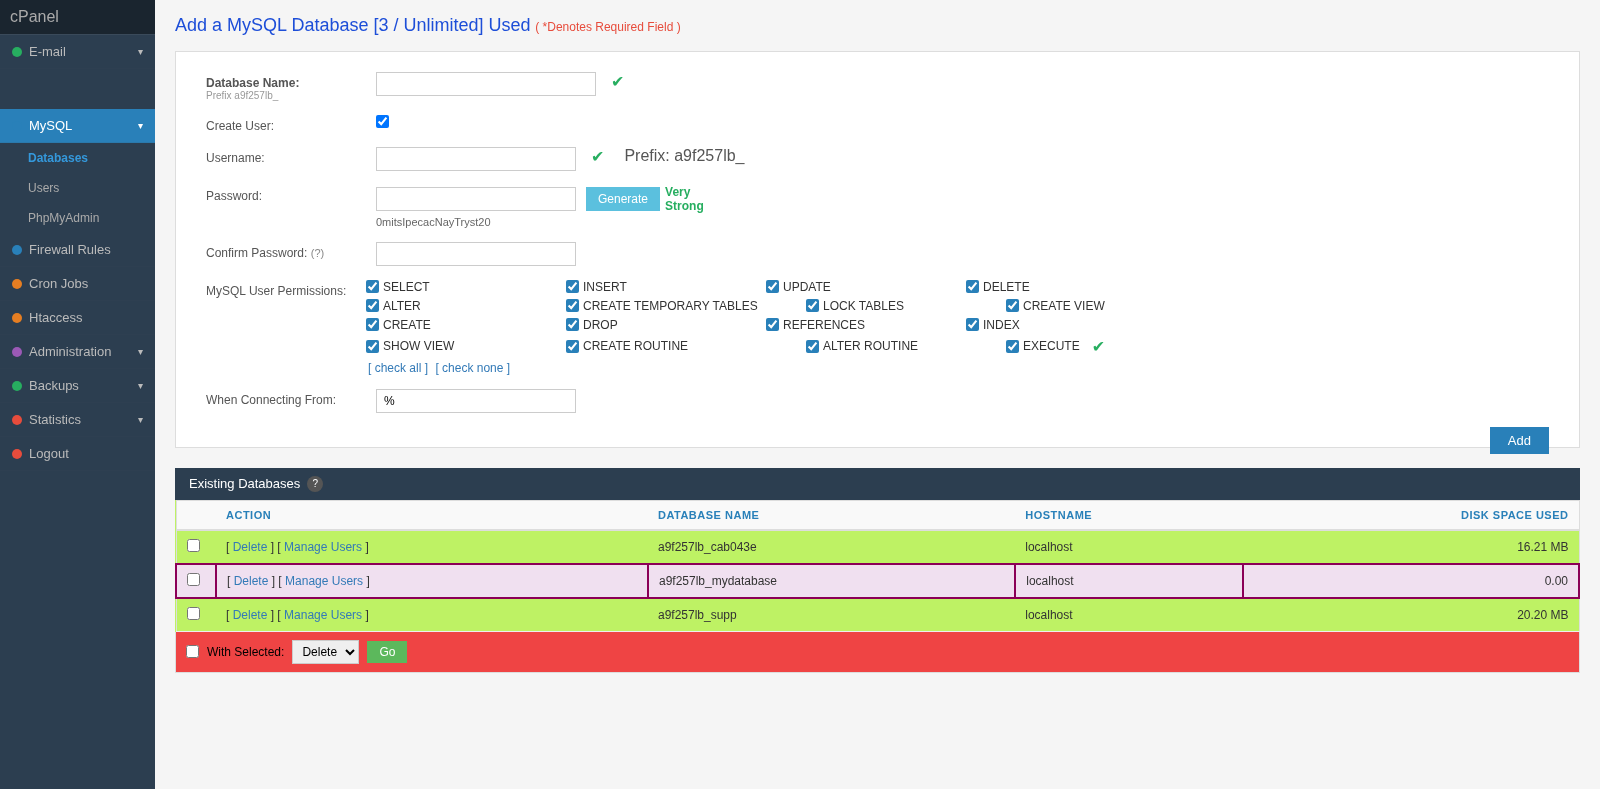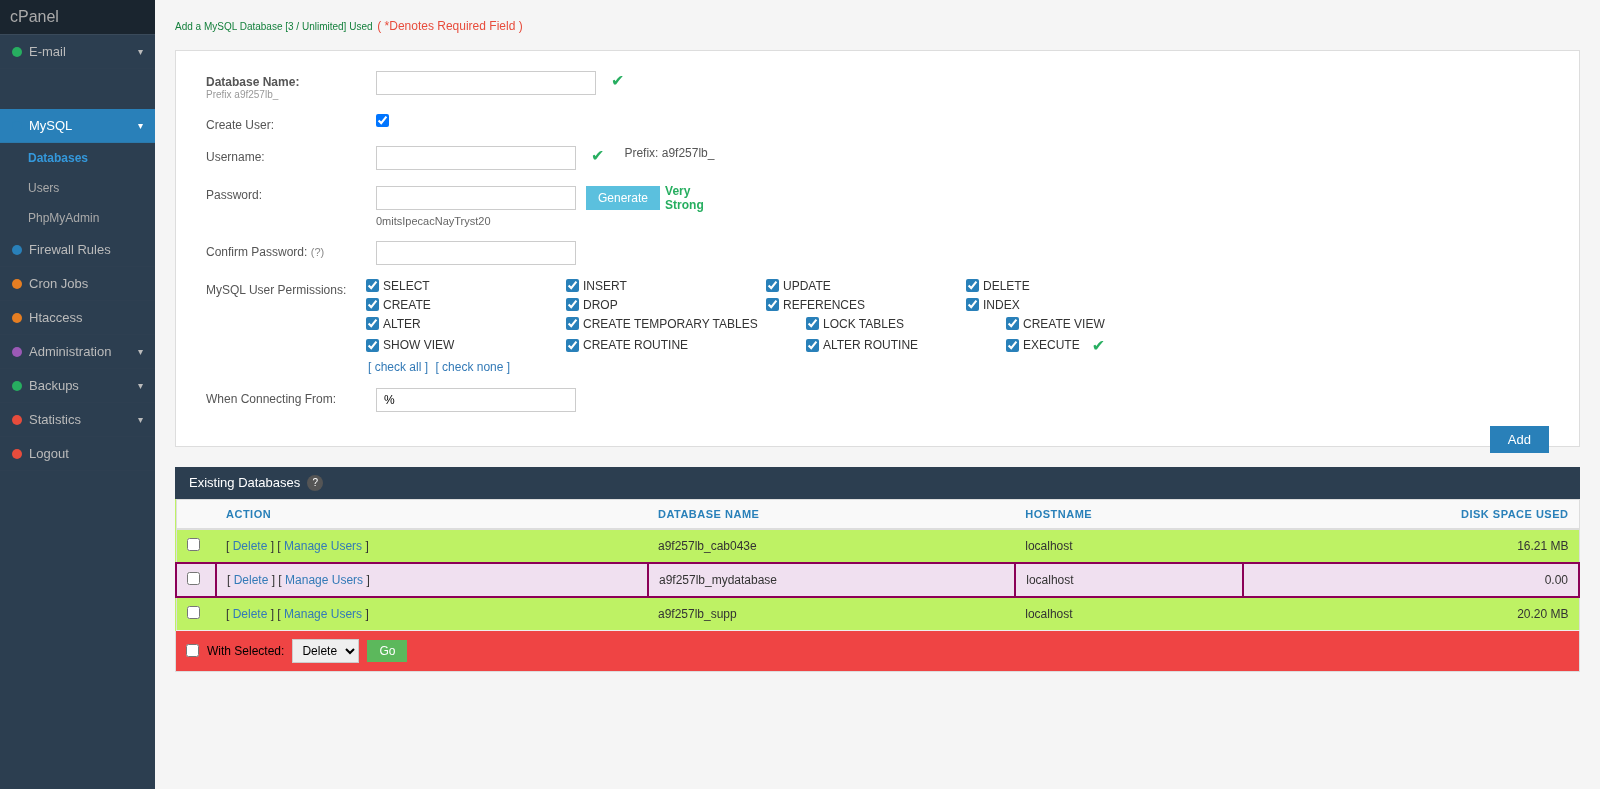--- a/index.html
+++ b/index.html
@@ -56,22 +56,22 @@
       overflow-y: auto;
       padding: 15px 20px;
       background: #f5f5f5;
     }
     .page-title {
       font-size: 17px;
       color: #333;
       margin-bottom: 15px;
     }
     .page-title span {
-      color: #15803d;
-      font-size: 10px;
+      color: #1d4ed8;
+      font-size: 18px;
     }
 
     
     .form-card {
       background: #fff;
       border: 1px solid #ddd;
       padding: 20px 30px;
       margin-bottom: 20px;
     }
     .form-row {
@@ -112,21 +112,21 @@
       cursor: pointer;
       font-size: 12px;
       margin-left: 5px;
     }
     .password-hint {
       font-size: 11px;
       color: #666;
       margin-top: 2px;
     }
     .prefix-label {
-      font-size: 12px;
+      font-size: 16px;
       color: #555;
       margin-left: 10px;
       text-align: right;
     }
 
     
     .permissions-section {
       display: flex;
       align-items: flex-start;
       margin-bottom: 14px;
@@ -393,52 +393,52 @@
             </div>
           <div class="perm-item">
               <input type="checkbox" checked="" style=""> 
               <span>DELETE</span>
             </div>
         </div>
 
         <div class="perm-row">
           <div class="perm-item">
               <input type="checkbox" checked="" style=""> 
+              <span>ALTER</span>
+            </div>
+          <div class="perm-item" style="width:240px;">
+              <input type="checkbox" checked="" style=""> 
+              <span>CREATE TEMPORARY TABLES</span>
+            </div>
+          <div class="perm-item">
+              <input type="checkbox" checked="" style=""> 
+              <span>LOCK TABLES</span>
+            </div>
+          <div class="perm-item">
+              <input type="checkbox" checked="" style=""> 
+              <span>CREATE VIEW</span>
+            </div>
+        </div>
+
+        <div class="perm-row">
+          <div class="perm-item">
+              <input type="checkbox" checked="" style=""> 
               <span>CREATE</span>
             </div>
           <div class="perm-item">
               <input type="checkbox" checked="" style=""> 
               <span>DROP</span>
             </div>
           <div class="perm-item">
               <input type="checkbox" checked="" style=""> 
               <span>REFERENCES</span>
             </div>
           <div class="perm-item">
               <input type="checkbox" checked="" style=""> 
               <span>INDEX</span>
-            </div>
-        </div>
-
-        <div class="perm-row">
-          <div class="perm-item">
-              <input type="checkbox" checked="" style=""> 
-              <span>ALTER</span>
-            </div>
-          <div class="perm-item" style="width:240px;">
-              <input type="checkbox" checked="" style=""> 
-              <span>CREATE TEMPORARY TABLES</span>
-            </div>
-          <div class="perm-item">
-              <input type="checkbox" checked="" style=""> 
-              <span>LOCK TABLES</span>
-            </div>
-          <div class="perm-item">
-              <input type="checkbox" checked="" style=""> 
-              <span>CREATE VIEW</span>
             </div>
         </div>
 
         <div class="perm-row">
           <div class="perm-item">
               <input type="checkbox" checked="" style=""> 
               <span>SHOW VIEW</span>
             </div>
           <div class="perm-item" style="width:240px;">
               <input type="checkbox" checked="" style=""> 

